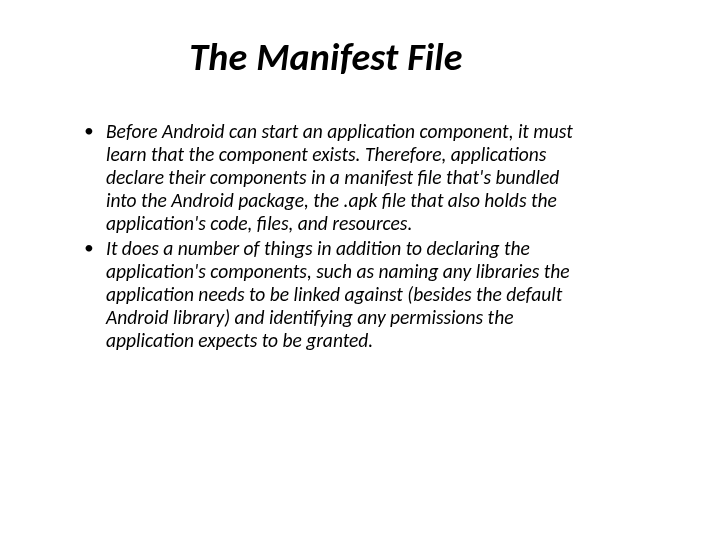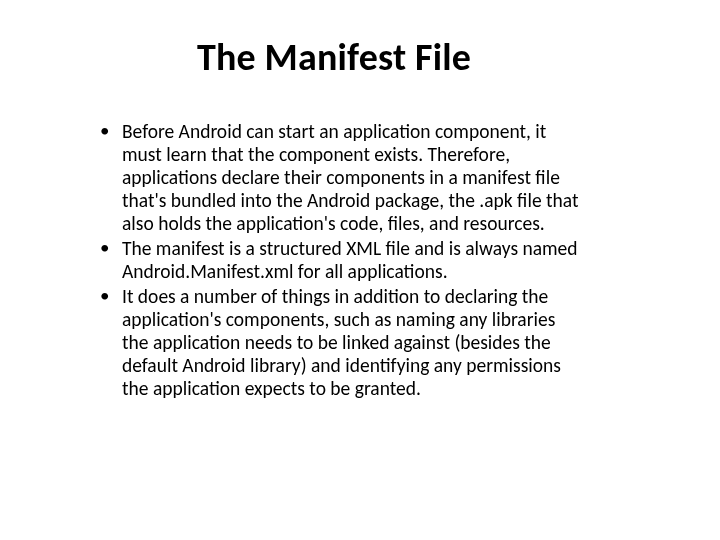--- a/index.html
+++ b/index.html
@@ -8,21 +8,22 @@
     width: 720px;
     height: 540px;
     background: #fff;
     font-family: Calibri, "Segoe UI", Arial, sans-serif;
     color: #000;
   }
   .slide {
     width: 640px;
     height: 540px;
     box-sizing: border-box;
-    padding: 24px 48px 24px 76px;
+    padding: 24px 48px 24px 60px;
+    font-style: italic;
   }
   .title {
     text-align: center;
     font-weight: 700;
     font-size: 38px;
     margin: 10px 0 30px 0;
     letter-spacing: 0.2px;
   }
   .body {
     font-size: 19.5px;
@@ -49,17 +50,16 @@
   }
 </style>
 </head>
 <body>
 
 <div class="slide">
   <div class="title">The Manifest File</div>
   <div class="body">
     <ul class="bullets">
       <li>Before Android can start an application component, it must learn that the component exists. Therefore, applications declare their components in a manifest file that's bundled into the Android package, the .apk file that also holds the application's code, files, and resources.</li>
-      <li>The manifest is a structured XML file and is always named Android.Manifest.xml for all applications.</li>
       <li>It does a number of things in addition to declaring the application's components, such as naming any libraries the application needs to be linked against (besides the default Android library) and identifying any permissions the application expects to be granted.</li>
     </ul>
   </div>
 </div>
 
 </body></html>

